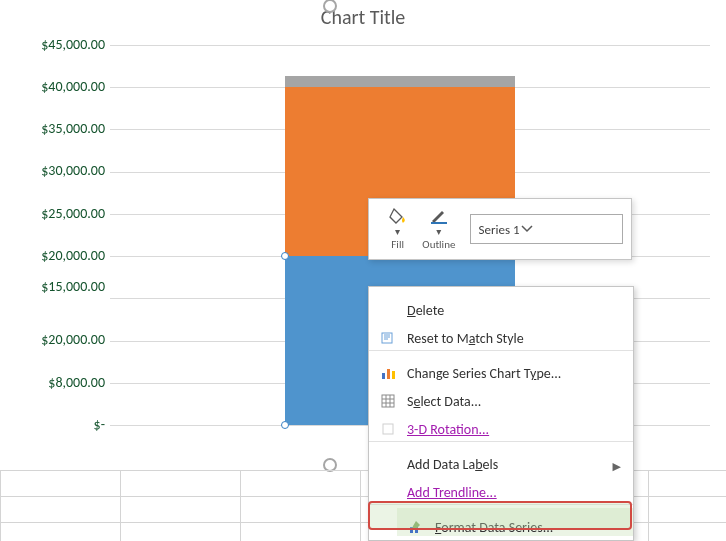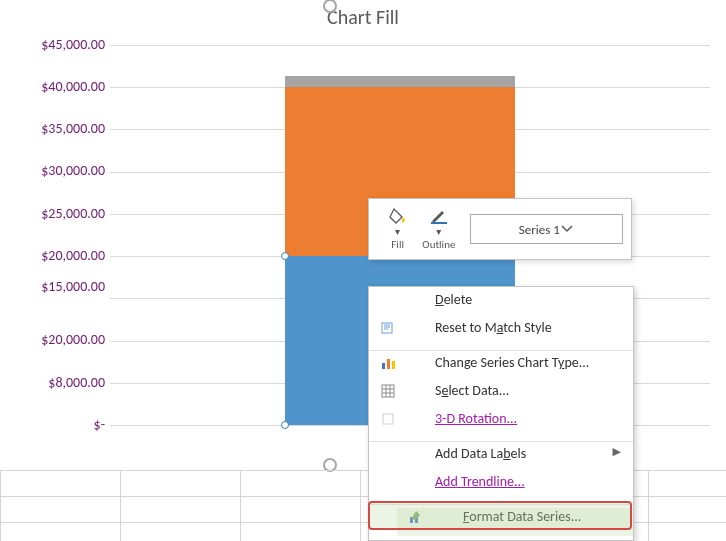--- a/index.html
+++ b/index.html
@@ -39,21 +39,21 @@
     left: 0;
     width: 100%;
     border-top: 1px solid #d9d9d9;
   }
   .y-tick {
     position: absolute;
     left: 20px;
     width: 85px;
     text-align: right;
     font-size: 14px;
-    color: #701a75;
+    color: #14532d;
     line-height: 14px;
   }
 
   
   .seg {
     position: absolute;
   }
   .seg.blue   { background: #4f94cd; }
   .seg.orange { background: #ed7d31; }
   .seg.grey   { background: #a5a5a5; }
@@ -116,21 +116,21 @@
     font-size: 11px;
     color: #595959;
   }
   .mini-toolbar .series-select {
     margin-left: 10px;
     height: 28px;
     width: 138px;
     border: 1px solid #ababab;
     display: flex;
     align-items: center;
-    justify-content: center;
+    justify-content: flex-start;
     padding: 0 8px;
     font-size: 13px;
     color: #404040;
     background: #fff;
   }
   .icon-fill {
     width: 20px; height: 18px;
   }
   .icon-outline {
     width: 20px; height: 18px;
@@ -142,26 +142,25 @@
     left: 368px;
     top: 286px;
     width: 264px;
     background: #ffffff;
     border: 1px solid #c5c5c5;
     box-shadow: 2px 2px 6px rgba(0,0,0,0.2);
     padding: 4px 0;
   }
   .menu-item {
     display: flex;
-    align-items: flex-start;
+    align-items: flex-end;
     height: 28px;
     padding: 0 12px 0 8px;
     font-size: 14px;
     color: #333;
-    gap: 28px;
   }
   .menu-item .ico {
     width: 22px;
     height: 18px;
     display: flex;
     align-items: center;
     justify-content: center;
     margin-right: 8px;
   }
   .menu-item.disabled { color: #a21caf; text-decoration: underline; }
@@ -187,21 +186,21 @@
     background: rgba(198, 224, 180, 0.35);
     pointer-events: none;
   }
   .und { text-decoration: underline; }
 </style>
 </head>
 <body>
 
 <div class="canvas">
 
-  <div class="chart-title">Chart Fill</div>
+  <div class="chart-title">Chart Title</div>
 
   <div class="plot">
     <div class="grid-line" style="top:0px"></div>
     <div class="grid-line" style="top:42.2px"></div>
     <div class="grid-line" style="top:84.4px"></div>
     <div class="grid-line" style="top:126.7px"></div>
     <div class="grid-line" style="top:168.9px"></div>
     <div class="grid-line" style="top:211.1px"></div>
     <div class="grid-line" style="top:253.3px"></div>
     <div class="grid-line" style="top:295.6px"></div>

